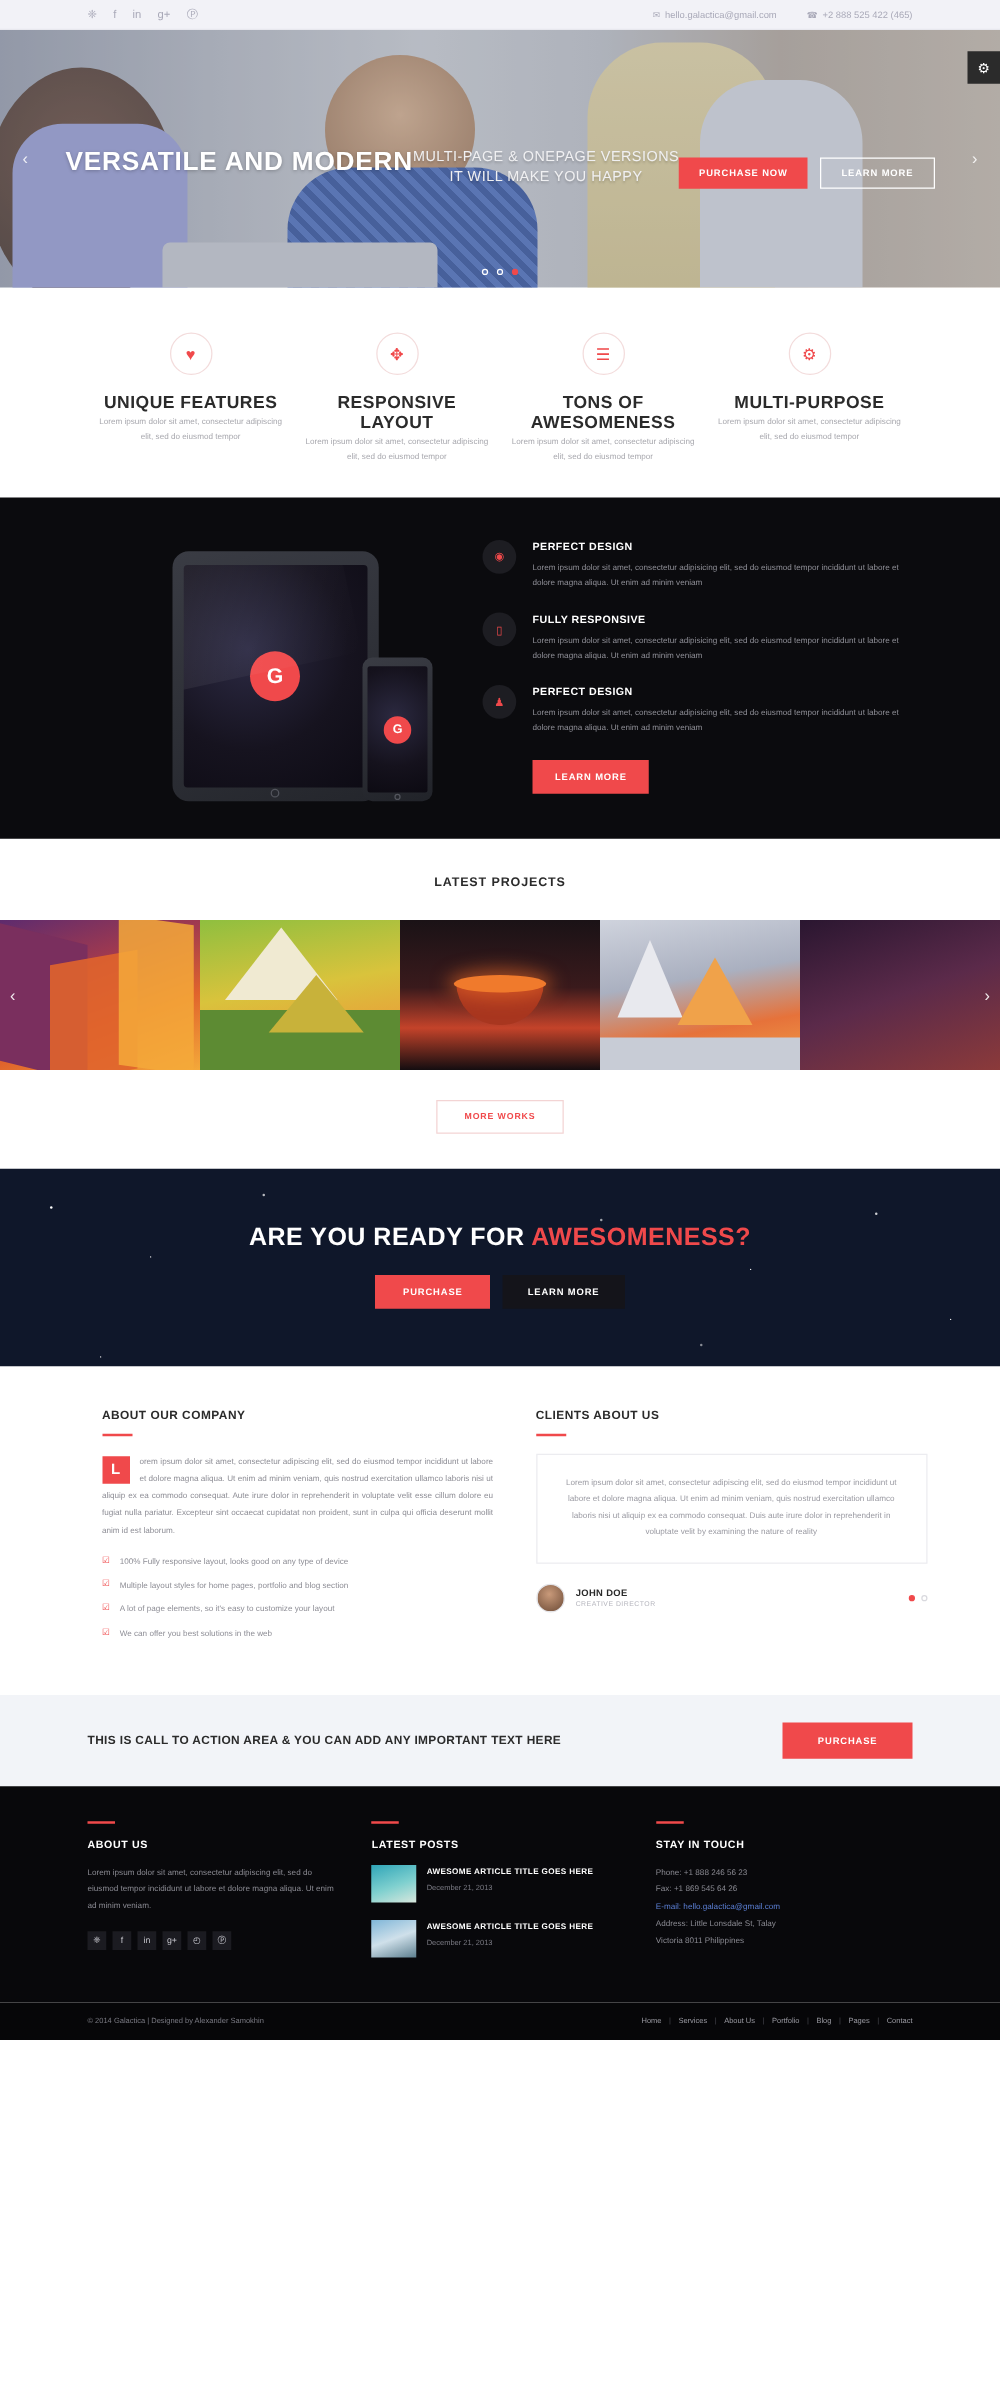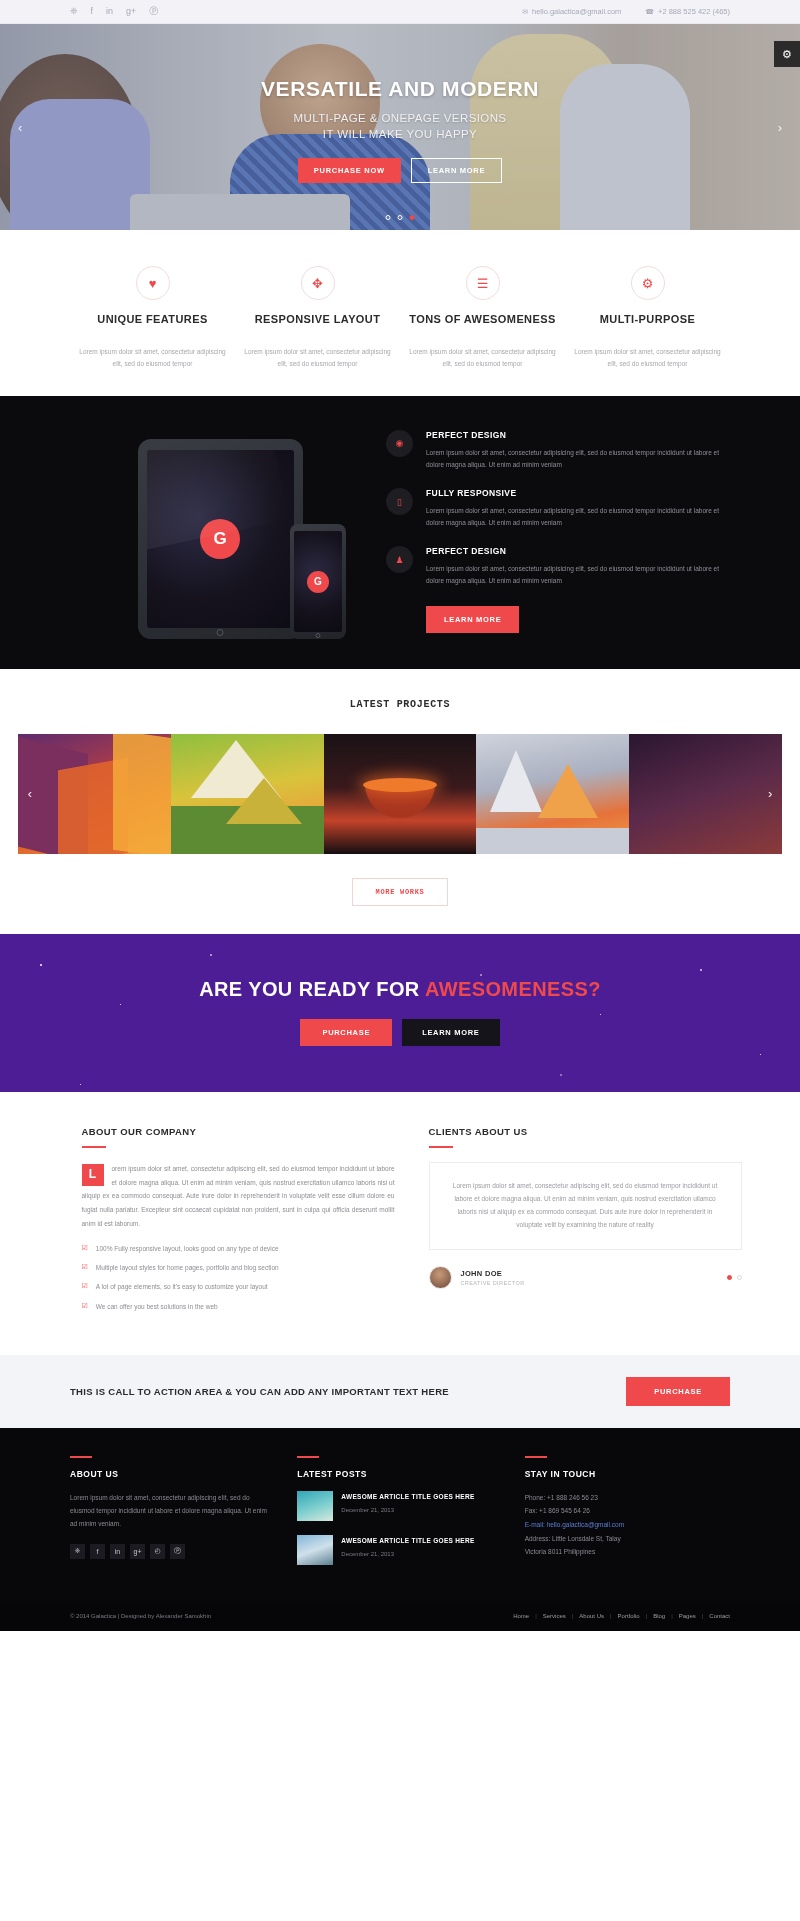--- a/index.html
+++ b/index.html
@@ -44,21 +44,21 @@
     color:#fff; font-size:11px; z-index:30;
   }
 
   
   .hero { position:relative; height:206px; overflow:hidden;
     background:linear-gradient(90deg,#9aa0b0 0%,#b8bcc6 22%,#cfd2d8 42%,#c2c5cc 60%,#b6aa9e 78%,#c8bcae 100%); }
   .hero-people { position:absolute; inset:0; }
   .hp { position:absolute; border-radius:50%; }
   .hero-overlay { position:absolute; inset:0; background:rgba(130,135,150,0.30); }
   .hero-inner { position:relative; z-index:5; height:100%;
-    display:flex; flex-direction:column; align-items:center; justify-content:center; padding-top:6px; }
+    display:flex; flex-direction:row; align-items:center; justify-content:center; padding-top:6px; }
   .hero-title { font-size:21px; font-weight:bold; color:#fff; letter-spacing:0.6px; text-align:center;
     text-shadow:0 1px 3px rgba(0,0,0,.25); }
   .hero-sub { margin-top:10px; font-size:11.5px; color:#f0f0f2; text-align:center; line-height:1.35;
     letter-spacing:0.4px; text-shadow:0 1px 2px rgba(0,0,0,.2); }
   .hero-btns { margin-top:16px; display:flex; gap:10px; }
   .btn { display:inline-flex; align-items:center; justify-content:center;
     font-size:7.5px; font-weight:bold; letter-spacing:0.7px; cursor:pointer; }
   .btn-red { background:#f0494b; color:#fff; padding:8px 16px; }
   .btn-ghost { border:1px solid #fff; color:#fff; padding:7px 16px; background:transparent; }
   .hero-arrow { position:absolute; top:50%; transform:translateY(-50%); color:#fff;
@@ -72,21 +72,21 @@
 
   
   .features { background:#fff; padding:36px 0 26px; }
   .feat-grid { display:flex; }
   .feat { flex:1; text-align:center; padding:0 8px; }
   .feat-ic {
     width:34px; height:34px; border-radius:50%; border:1px solid #f3dcdc;
     margin:0 auto 13px; display:flex; align-items:center; justify-content:center;
     color:#f0494b; font-size:13px;
   }
-  .feat-t { font-size:11px; font-weight:bold; color:#2b2b2b; letter-spacing:0.4px; margin-bottom:21px; }
+  .feat-t { font-size:14px; font-weight:bold; color:#2b2b2b; letter-spacing:0.4px; margin-bottom:3px; }
   .feat-d { font-size:6.5px; color:#a8a8ae; line-height:1.85; }
 
   
   .showcase { background:#0b0b0e; padding:28px 0 30px; position:relative; overflow:hidden; }
   .sc-row { display:flex; align-items:center; gap:16px; }
   .sc-left { width:300px; display:flex; align-items:flex-end; justify-content:center; position:relative; height:215px; }
   .tablet { width:165px; height:200px; background:linear-gradient(160deg,#3a3c44,#24262c);
     border-radius:13px; padding:11px 9px; position:relative; }
   .tablet-screen { width:100%; height:100%; border-radius:3px;
     background:radial-gradient(circle at 35% 38%, #2c2a44 0%, #16131f 55%, #0d0b14 100%);
@@ -108,41 +108,41 @@
     width:5px; height:5px; border-radius:50%; border:1px solid #53555d; }
   .sc-right { flex:1; padding-right:4px; }
   .sc-item { display:flex; gap:13px; margin-bottom:17px; }
   .sc-ic { width:27px; height:27px; min-width:27px; border-radius:50%; background:#1d1d22;
     display:flex; align-items:center; justify-content:center; color:#f0494b; font-size:9px; }
   .sc-t { font-size:8.5px; font-weight:bold; color:#fff; letter-spacing:0.4px; margin-bottom:7px; }
   .sc-d { font-size:6.5px; color:#8f8f97; line-height:1.85; }
   .sc-btn { margin-left:40px; margin-top:2px; }
 
   
-  .projects { background:#fff; padding:30px 18px 0;font-family:Liberation Mono, monospace; }
+  .projects { background:#fff; padding:30px 0 0; }
   .sec-title { text-align:center; font-size:10px; font-weight:bold; color:#2b2b2b;
     letter-spacing:0.7px; margin-bottom:24px; }
   .proj-strip { display:flex; height:120px; position:relative; }
   .proj { flex:1; position:relative; overflow:hidden; }
   .p1 { background:linear-gradient(160deg,#5d2b6e 0%,#a33a4e 35%,#e0642c 65%,#f4a93a 100%); }
   .p2 { background:linear-gradient(170deg,#8fbf3f 0%,#d9c33c 45%,#e8a13a 75%,#5d8b33 100%); }
   .p3 { background:linear-gradient(180deg,#1a1216 0%,#3a1a1c 45%,#c4432a 72%,#140d10 100%); }
   .p4 { background:linear-gradient(170deg,#cfd3dd 0%,#aab0c0 40%,#e6723a 70%,#f0a24a 100%); }
   .p5 { background:linear-gradient(160deg,#2a1630 0%,#5b2a4a 50%,#8b3a3a 100%); }
   .poly { position:absolute; }
   .proj-arrow { position:absolute; top:50%; transform:translateY(-50%); color:#fff; font-size:13px;
     opacity:.9; z-index:5; }
   .proj-arrow.l { left:8px; }
   .proj-arrow.r { right:8px; }
   .more-wrap { display:flex; justify-content:center; padding:24px 0 28px; background:#fff; }
   .btn-outline-red { border:1px solid #f3d4d4; color:#f0494b; background:#fff;
     padding:9px 22px; font-size:7px; font-weight:bold; letter-spacing:0.7px; cursor:pointer; }
 
   
-  .cta-space { background:#4c1d95; padding:44px 12px 46px; position:relative; overflow:hidden; }
+  .cta-space { background:#0f172a; padding:44px 12px 46px; position:relative; overflow:hidden; }
   .stars { position:absolute; inset:0; }
   .star { position:absolute; background:#fff; border-radius:50%; }
   .cta-inner { position:relative; z-index:4; text-align:center; }
   .cta-h { font-size:20px; font-weight:bold; color:#fff; letter-spacing:0.4px; }
   .cta-h .accent { color:#f0494b; }
   .cta-s { margin-top:12px; font-size:11px; color:#e6e8ef; letter-spacing:0.3px; }
   .cta-btns { margin-top:18px; display:flex; gap:10px; justify-content:center; }
   .btn-dark { background:#14141a; color:#fff; padding:9px 20px; }
 
   

